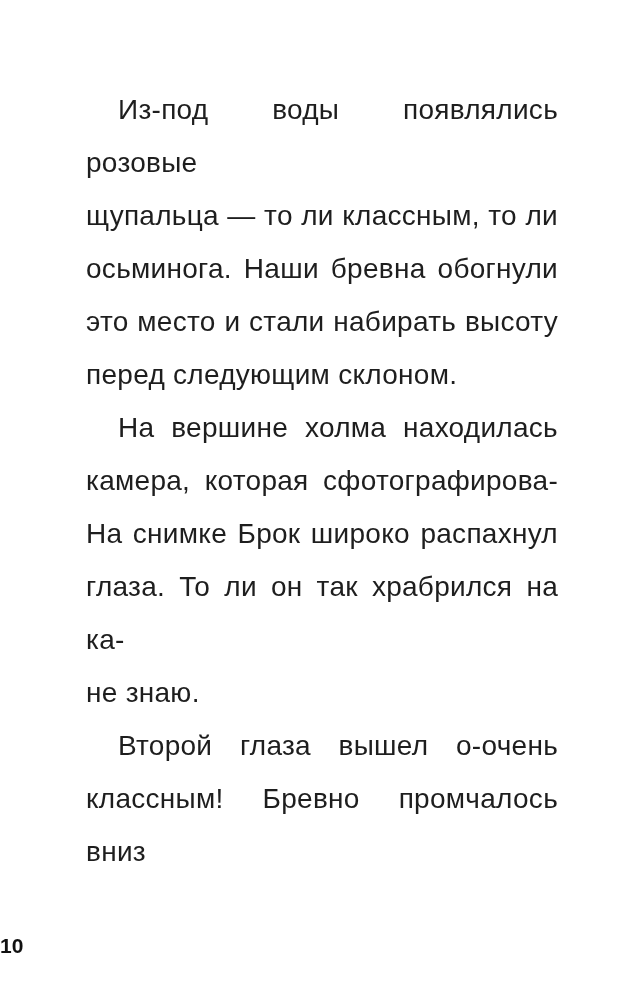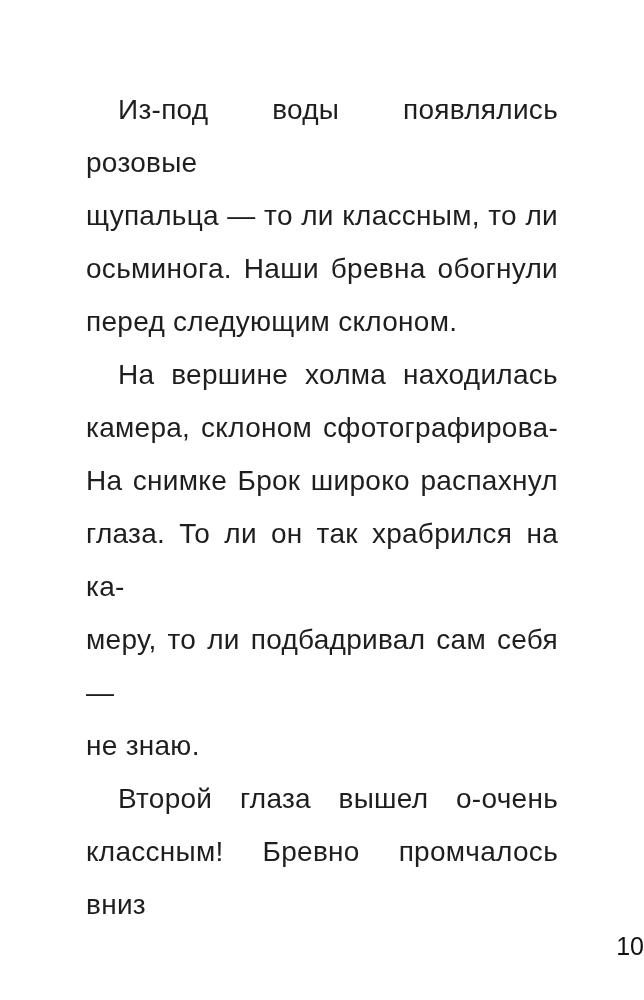--- a/index.html
+++ b/index.html
@@ -42,46 +42,46 @@
     text-align-last: left;
   }
   .indent {
     text-indent: 32px;
   }
   .page-number {
     position: absolute;
     left: 0;
     top: 931px;
     width: 100%;
-    text-align: right;
-    font-size: 25px;
+    text-align: left;
+    font-size: 21px;
     line-height: 30px;
-    font-weight: 400;
+    font-weight: 700;
     color: #111111;
   }
 </style>
 </head>
 <body>
 
 <div class="page">
   <div class="text-block">
 
     <p class="para">
       <span class="line j indent">Из-под воды появлялись розовые</span>
       <span class="line j">щупальца — то ли классным, то ли</span>
       <span class="line j">осьминога. Наши бревна обогнули</span>
+      <span class="line j">это место и стали набирать высоту</span>
       <span class="line l">перед следующим склоном.</span>
     </p>
 
     <p class="para">
       <span class="line j indent">На вершине холма находилась</span>
-      <span class="line j">камера, склоном сфотографирова-</span>
+      <span class="line j">камера, которая сфотографирова-</span>
       <span class="line j">На снимке Брок широко распахнул</span>
       <span class="line j">глаза. То ли он так храбрился на ка-</span>
-      <span class="line j">меру, то ли подбадривал сам себя —</span>
       <span class="line l">не знаю.</span>
     </p>
 
     <p class="para">
       <span class="line j indent">Второй глаза вышел о-очень</span>
       <span class="line j">классным! Бревно промчалось вниз</span>
 
     </p>
 
   </div>

